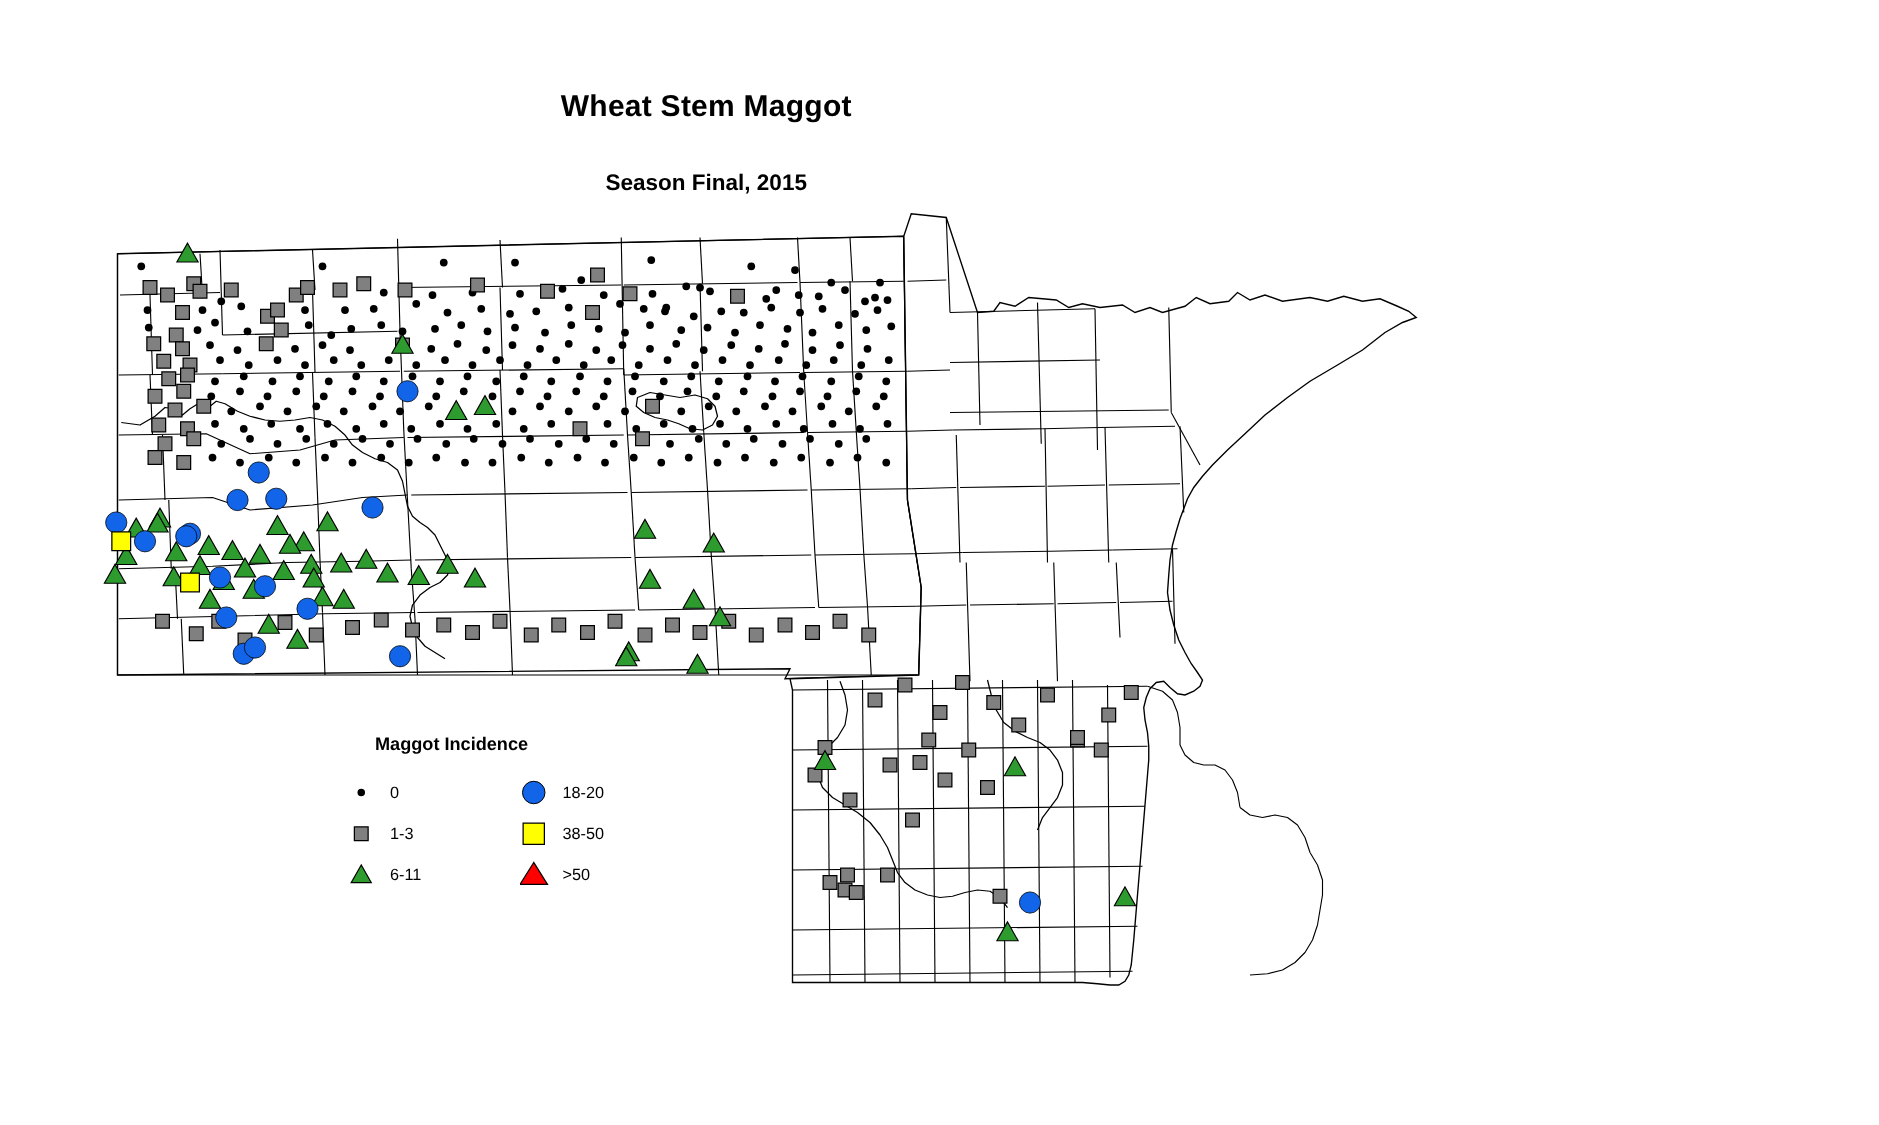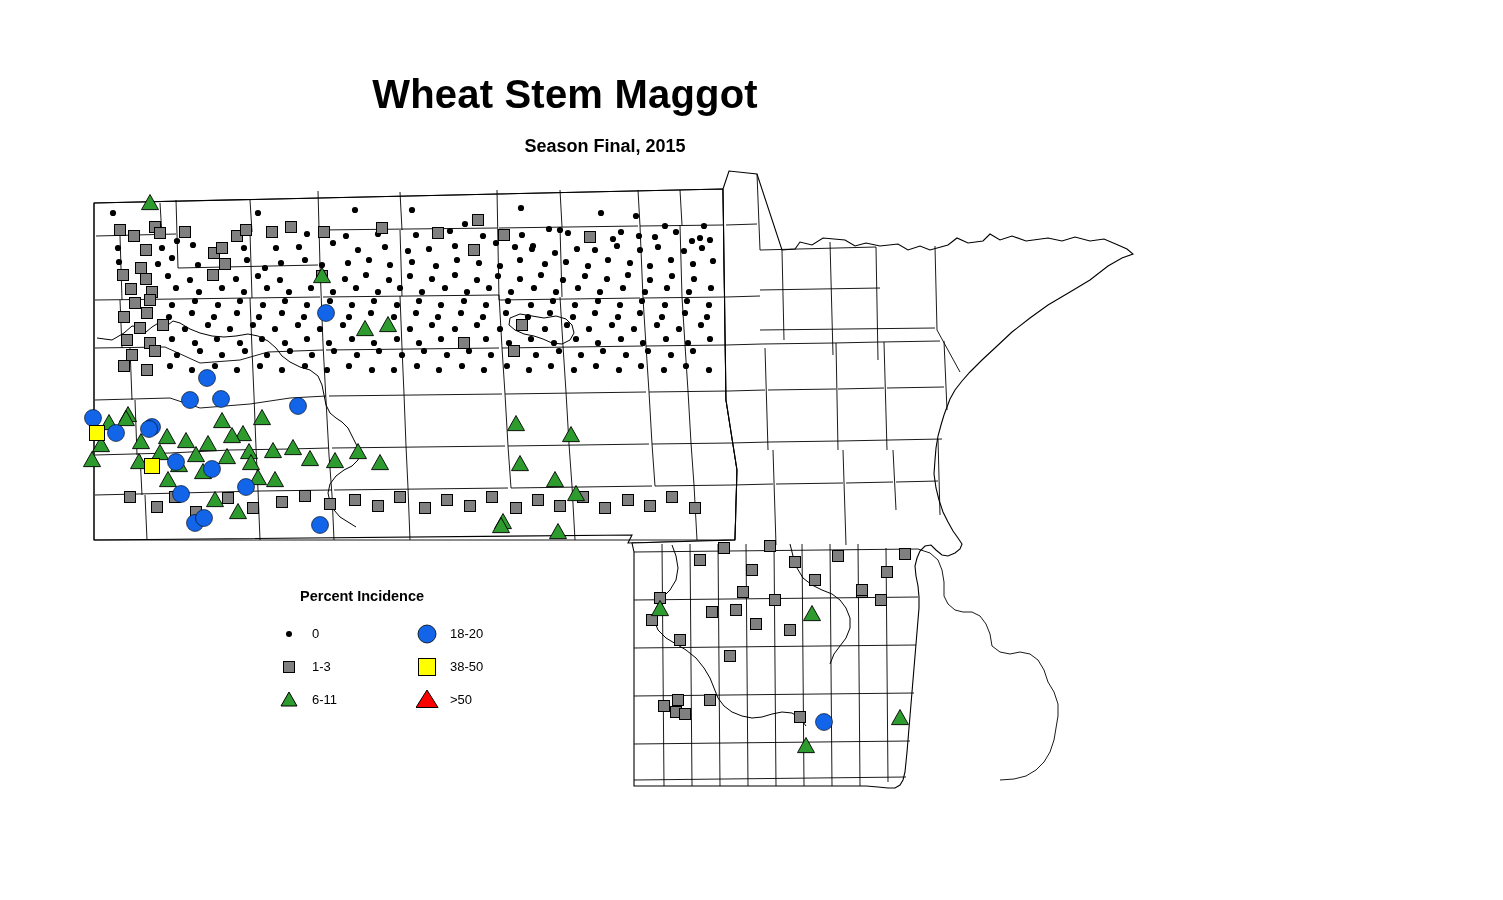--- a/index.html
+++ b/index.html
@@ -14,35 +14,34 @@
     background: #ffffff;
     font-family: "Liberation Sans", sans-serif;
     overflow: hidden;
   }
   #title {
     position: absolute;
     left: 0;
     top: 72px;
     width: 1130px;
     text-align: center;
-    font-size: 40px;
+    font-size: 24px;
     font-weight: bold;
     color: #000000;
     letter-spacing: 0.2px;
   }
   #subtitle {
     position: absolute;
     left: 0;
     top: 136px;
     width: 1130px;
     text-align: center;
     font-size: 18px;
     font-weight: bold;
     color: #000000;
-    padding-left: 40px;
   }
   #map-wrap {
     position: absolute;
     left: 0;
     top: 0;
     width: 1503px;
     height: 900px;
   }
   svg.mapsvg {
     display: block;
@@ -710,21 +709,21 @@
           <circle cx="149" cy="429" r="8.5" fill="#1265e8" stroke="#000" stroke-width="0.6"></circle>
           <circle cx="824" cy="722" r="8.5" fill="#1265e8" stroke="#000" stroke-width="0.6"></circle>
           <rect x="89.5" y="425.5" width="15" height="15" fill="#ffff00" stroke="#000" stroke-width="1"></rect>
           <rect x="144.5" y="458.5" width="15" height="15" fill="#ffff00" stroke="#000" stroke-width="1"></rect>
         </g>
 
     </svg>
   </div>
 
   <div id="legend">
-    <div id="legend-title">Percent Incidence</div>
+    <div id="legend-title">Maggot Incidence</div>
 
     <div class="leg-col c1">
       <div class="leg-row">
         <span class="leg-sym"><svg width="28" height="24" viewBox="0 0 28 24">
               <circle cx="11" cy="12" r="3" fill="#000000"></circle>
             </svg></span>
         <span class="leg-lab">0</span>
       </div>
       <div class="leg-row">
         <span class="leg-sym"><svg width="28" height="24" viewBox="0 0 28 24">

